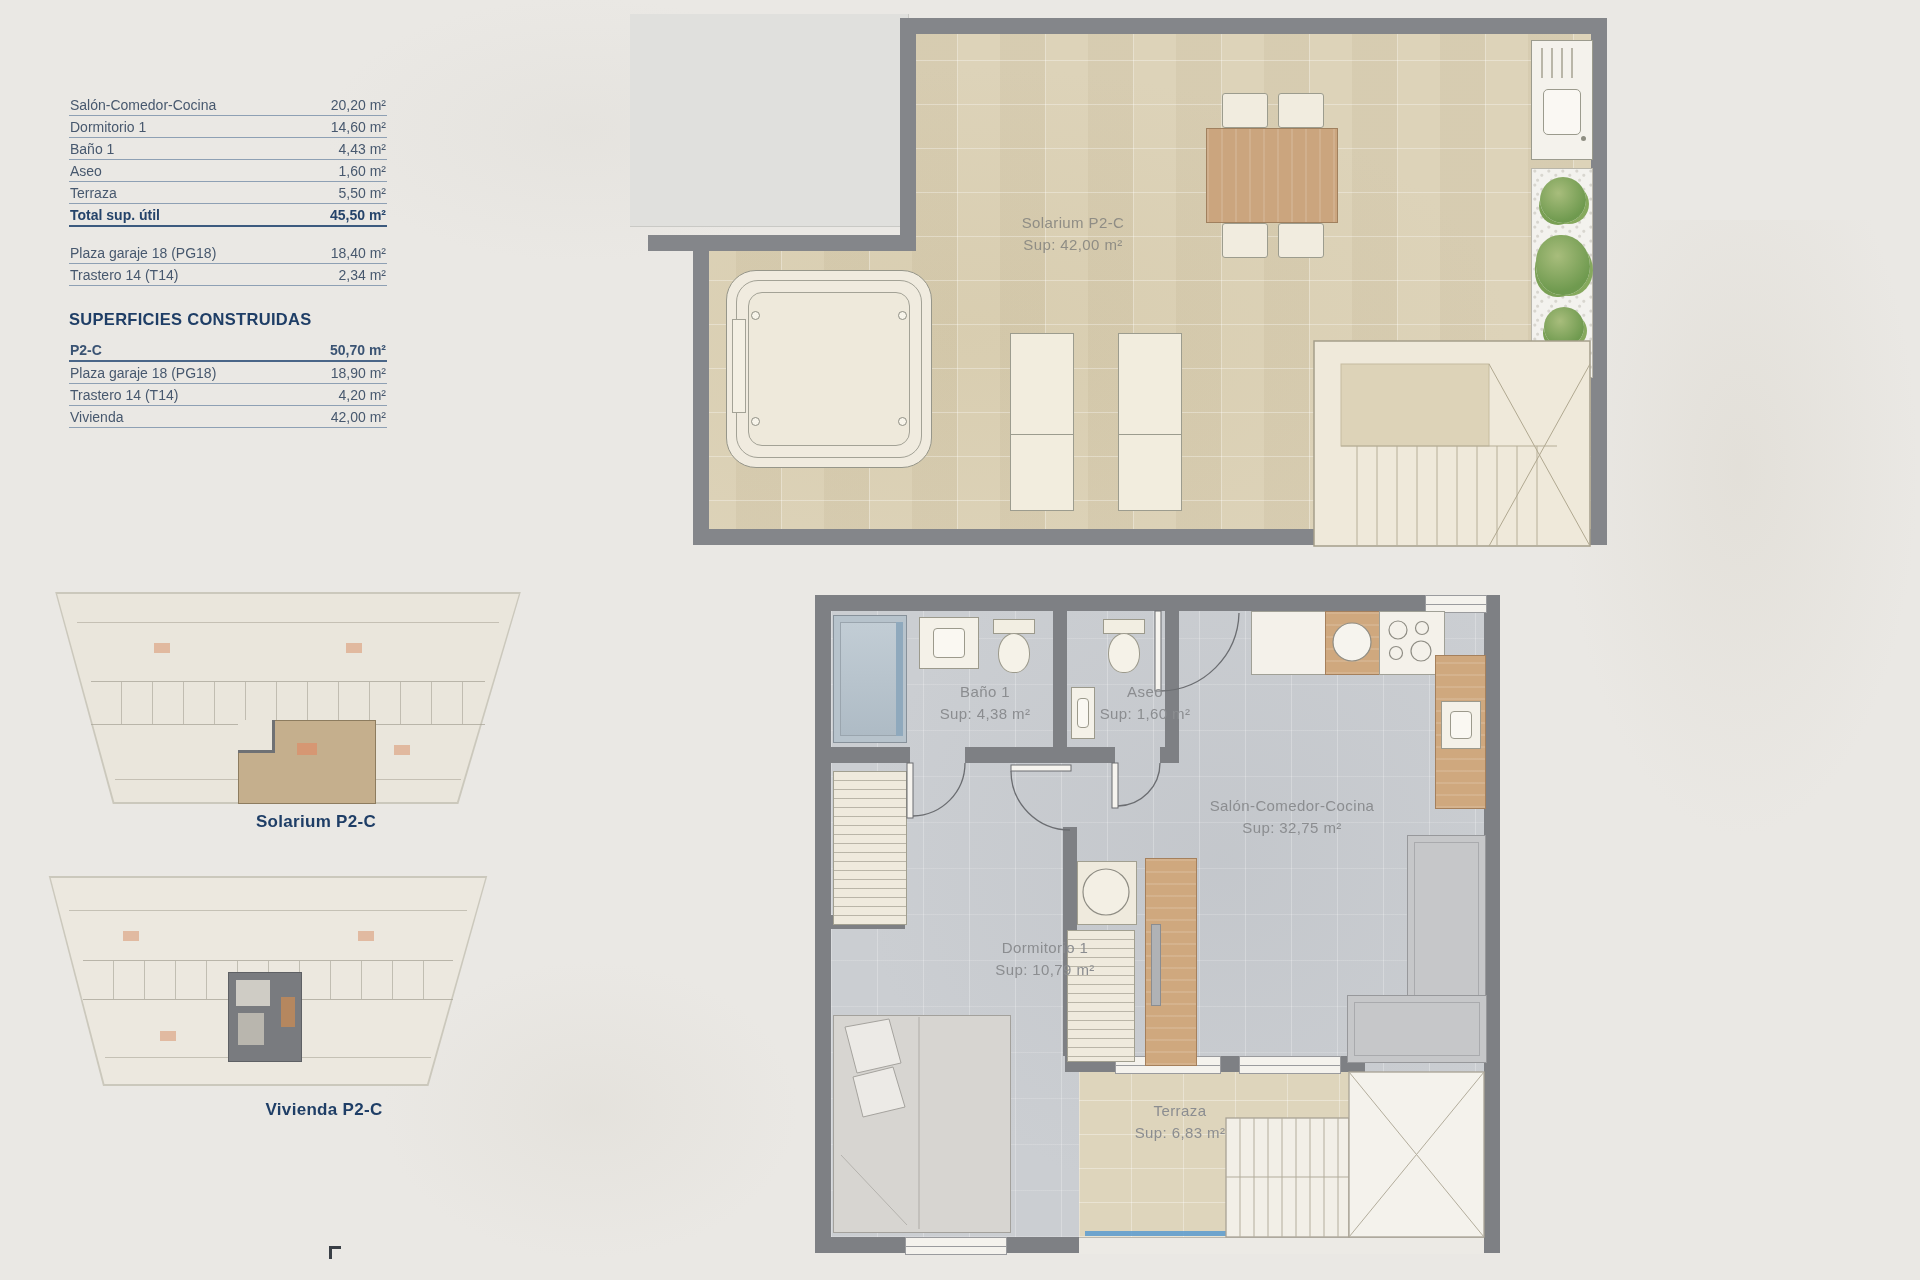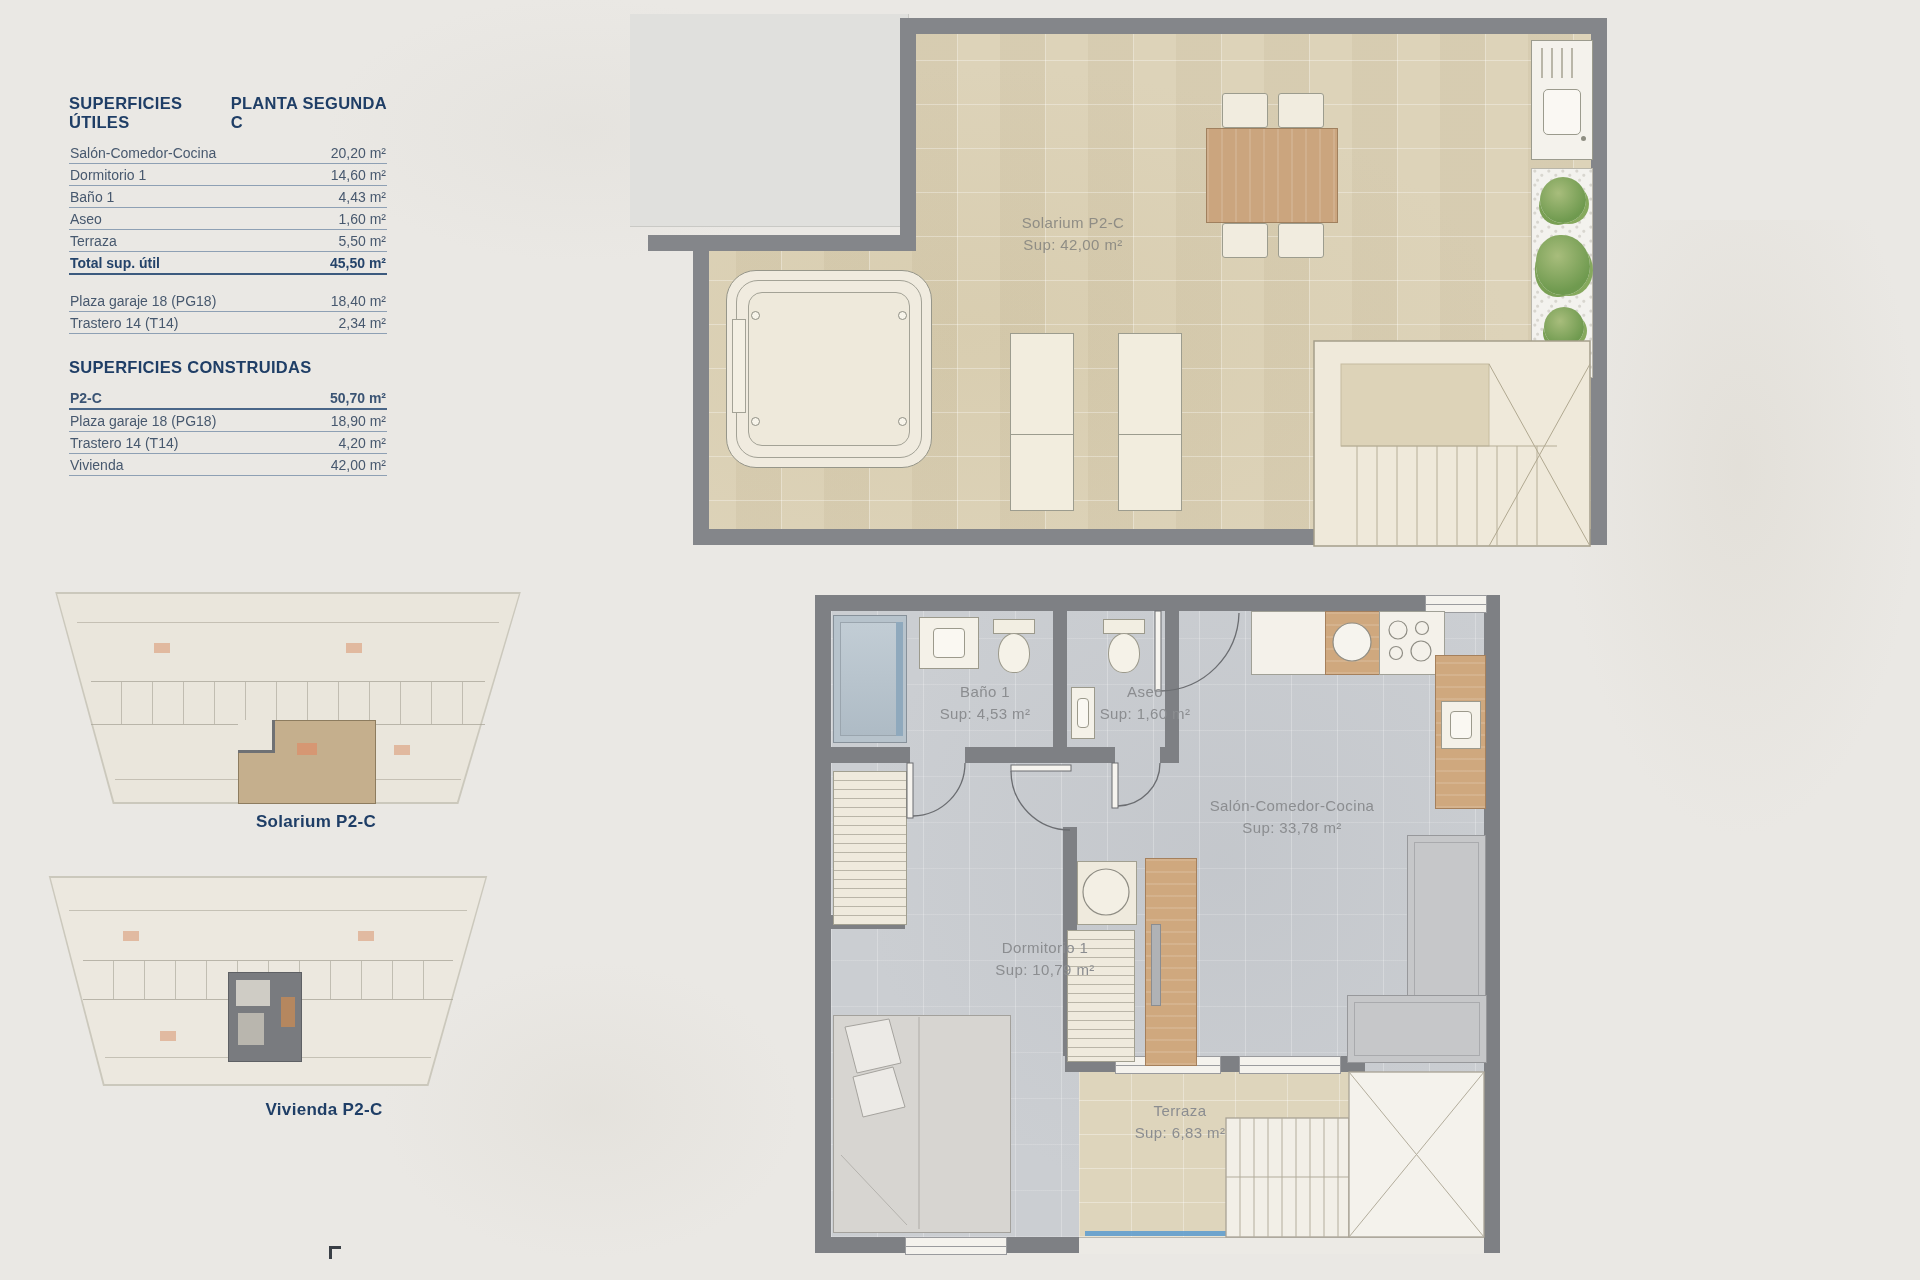--- a/index.html
+++ b/index.html
@@ -113,24 +113,20 @@
 </head>
 <body>
 
 <div class="canvas">
 
   <div class="blotch b4"></div>
   <div class="blotch b2"></div>
   <div class="blotch b3"></div>
 
   <div class="panel">
-    <div class="phead">
-      <span>SUPERFICIES ÚTILES</span>
-      <span>PLANTA SEGUNDA C</span>
-    </div>
     <div class="trow">
         <span class="tlab">Salón-Comedor-Cocina</span>
         <span class="tval">20,20 m²</span>
       </div>
     <div class="trow">
         <span class="tlab">Dormitorio 1</span>
         <span class="tval">14,60 m²</span>
       </div>
     <div class="trow">
         <span class="tlab">Baño 1</span>
@@ -377,29 +373,29 @@
         <line x1="411" y1="582" x2="534" y2="582"></line>
       </g>
 
       <rect x="534" y="477" width="135" height="165" fill="#f4f2ec" stroke="#a8a295" stroke-width="1.3"></rect>
       <line x1="534" y1="477" x2="669" y2="642" stroke="#b3ad9c" stroke-width="1"></line>
       <line x1="669" y1="477" x2="534" y2="642" stroke="#b3ad9c" stroke-width="1"></line>
     </svg>
 
     <div class="viv-label" style="left:95px;top:86px;width:150px;">
       <div>Baño 1</div>
-      <div>Sup: 4,53 m²</div>
+      <div>Sup: 4,38 m²</div>
     </div>
     <div class="viv-label" style="left:265px;top:86px;width:130px;">
       <div>Aseo</div>
       <div>Sup: 1,60 m²</div>
     </div>
     <div class="viv-label" style="left:357px;top:200px;width:240px;">
       <div>Salón-Comedor-Cocina</div>
-      <div>Sup: 33,78 m²</div>
+      <div>Sup: 32,75 m²</div>
     </div>
     <div class="viv-label" style="left:130px;top:342px;width:200px;">
       <div>Dormitorio 1</div>
       <div>Sup: 10,79 m²</div>
     </div>
     <div class="viv-label" style="left:275px;top:505px;width:180px;">
       <div>Terraza</div>
       <div>Sup: 6,83 m²</div>
     </div>
   </div>

